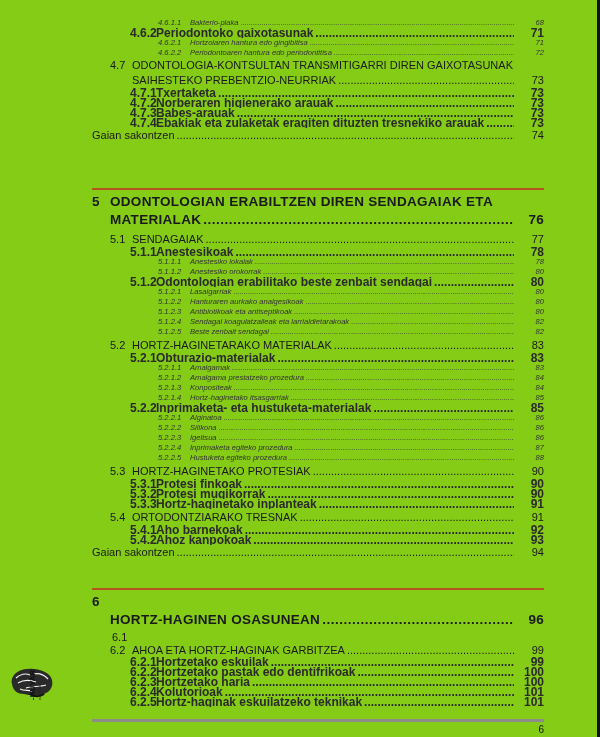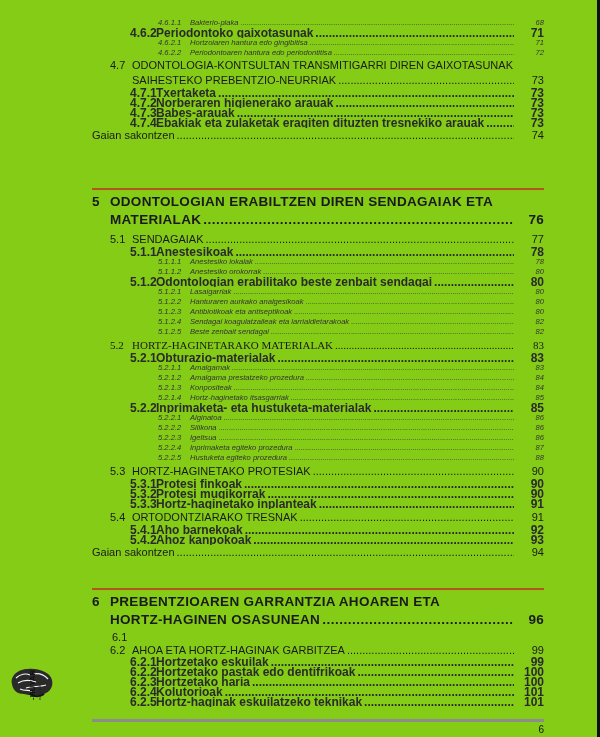--- a/index.html
+++ b/index.html
@@ -182,21 +182,21 @@
           <span class="title">Sendagai koagulatzaileak eta larrialdietarakoak</span>
           <span class="dots"></span>
           <span class="page-no">82</span>
         </div>
         <div class="row lvl-subsub">
           <span class="num">5.1.2.5</span>
           <span class="title">Beste zenbait sendagai</span>
           <span class="dots"></span>
           <span class="page-no">82</span>
         </div>
-        <div class="row lvl-sec" style="height: 16px; line-height: 16px; font-family: Liberation Serif, serif;">
+        <div class="row lvl-sec" style="height: 16px; line-height: 16px;">
           <span class="num">5.2</span>
           <span class="title">HORTZ-HAGINETARAKO MATERIALAK</span>
           <span class="dots"></span>
           <span class="page-no">83</span>
         </div>
         <div class="row lvl-sub bold">
           <span class="num">5.2.1</span>
           <span class="title">Obturazio-materialak</span>
           <span class="dots"></span>
           <span class="page-no">83</span>
@@ -308,21 +308,20 @@
           <span class="dots"></span>
           <span class="page-no">94</span>
         </div>
       </div>
   </div>
 
   <div class="chapter-rule" style="top:588px;"></div>
   <div class="toc-block" style="top:593px;">
     <div class="row lvl-chapter">
       <span class="num">6</span>
-      <span class="title">PREBENTZIOAREN GARRANTZIA AHOAREN ETA</span>
     </div>
     <div class="row lvl-chapter lvl-chapter-2" style="height:19px;line-height:19px;">
       <span class="title">HORTZ-HAGINEN OSASUNEAN</span>
       <span class="dots"></span>
       <span class="page-no">96</span>
     </div>
     <div id="ch6-entries" style="margin-top:2px;">
         <div class="row lvl-sec" style="height: 13px; line-height: 13px; flex-direction: column;">
           <span class="num">6.1</span>
           <span class="title">PREBENTZIOA ODONTOLOGIAN</span>

